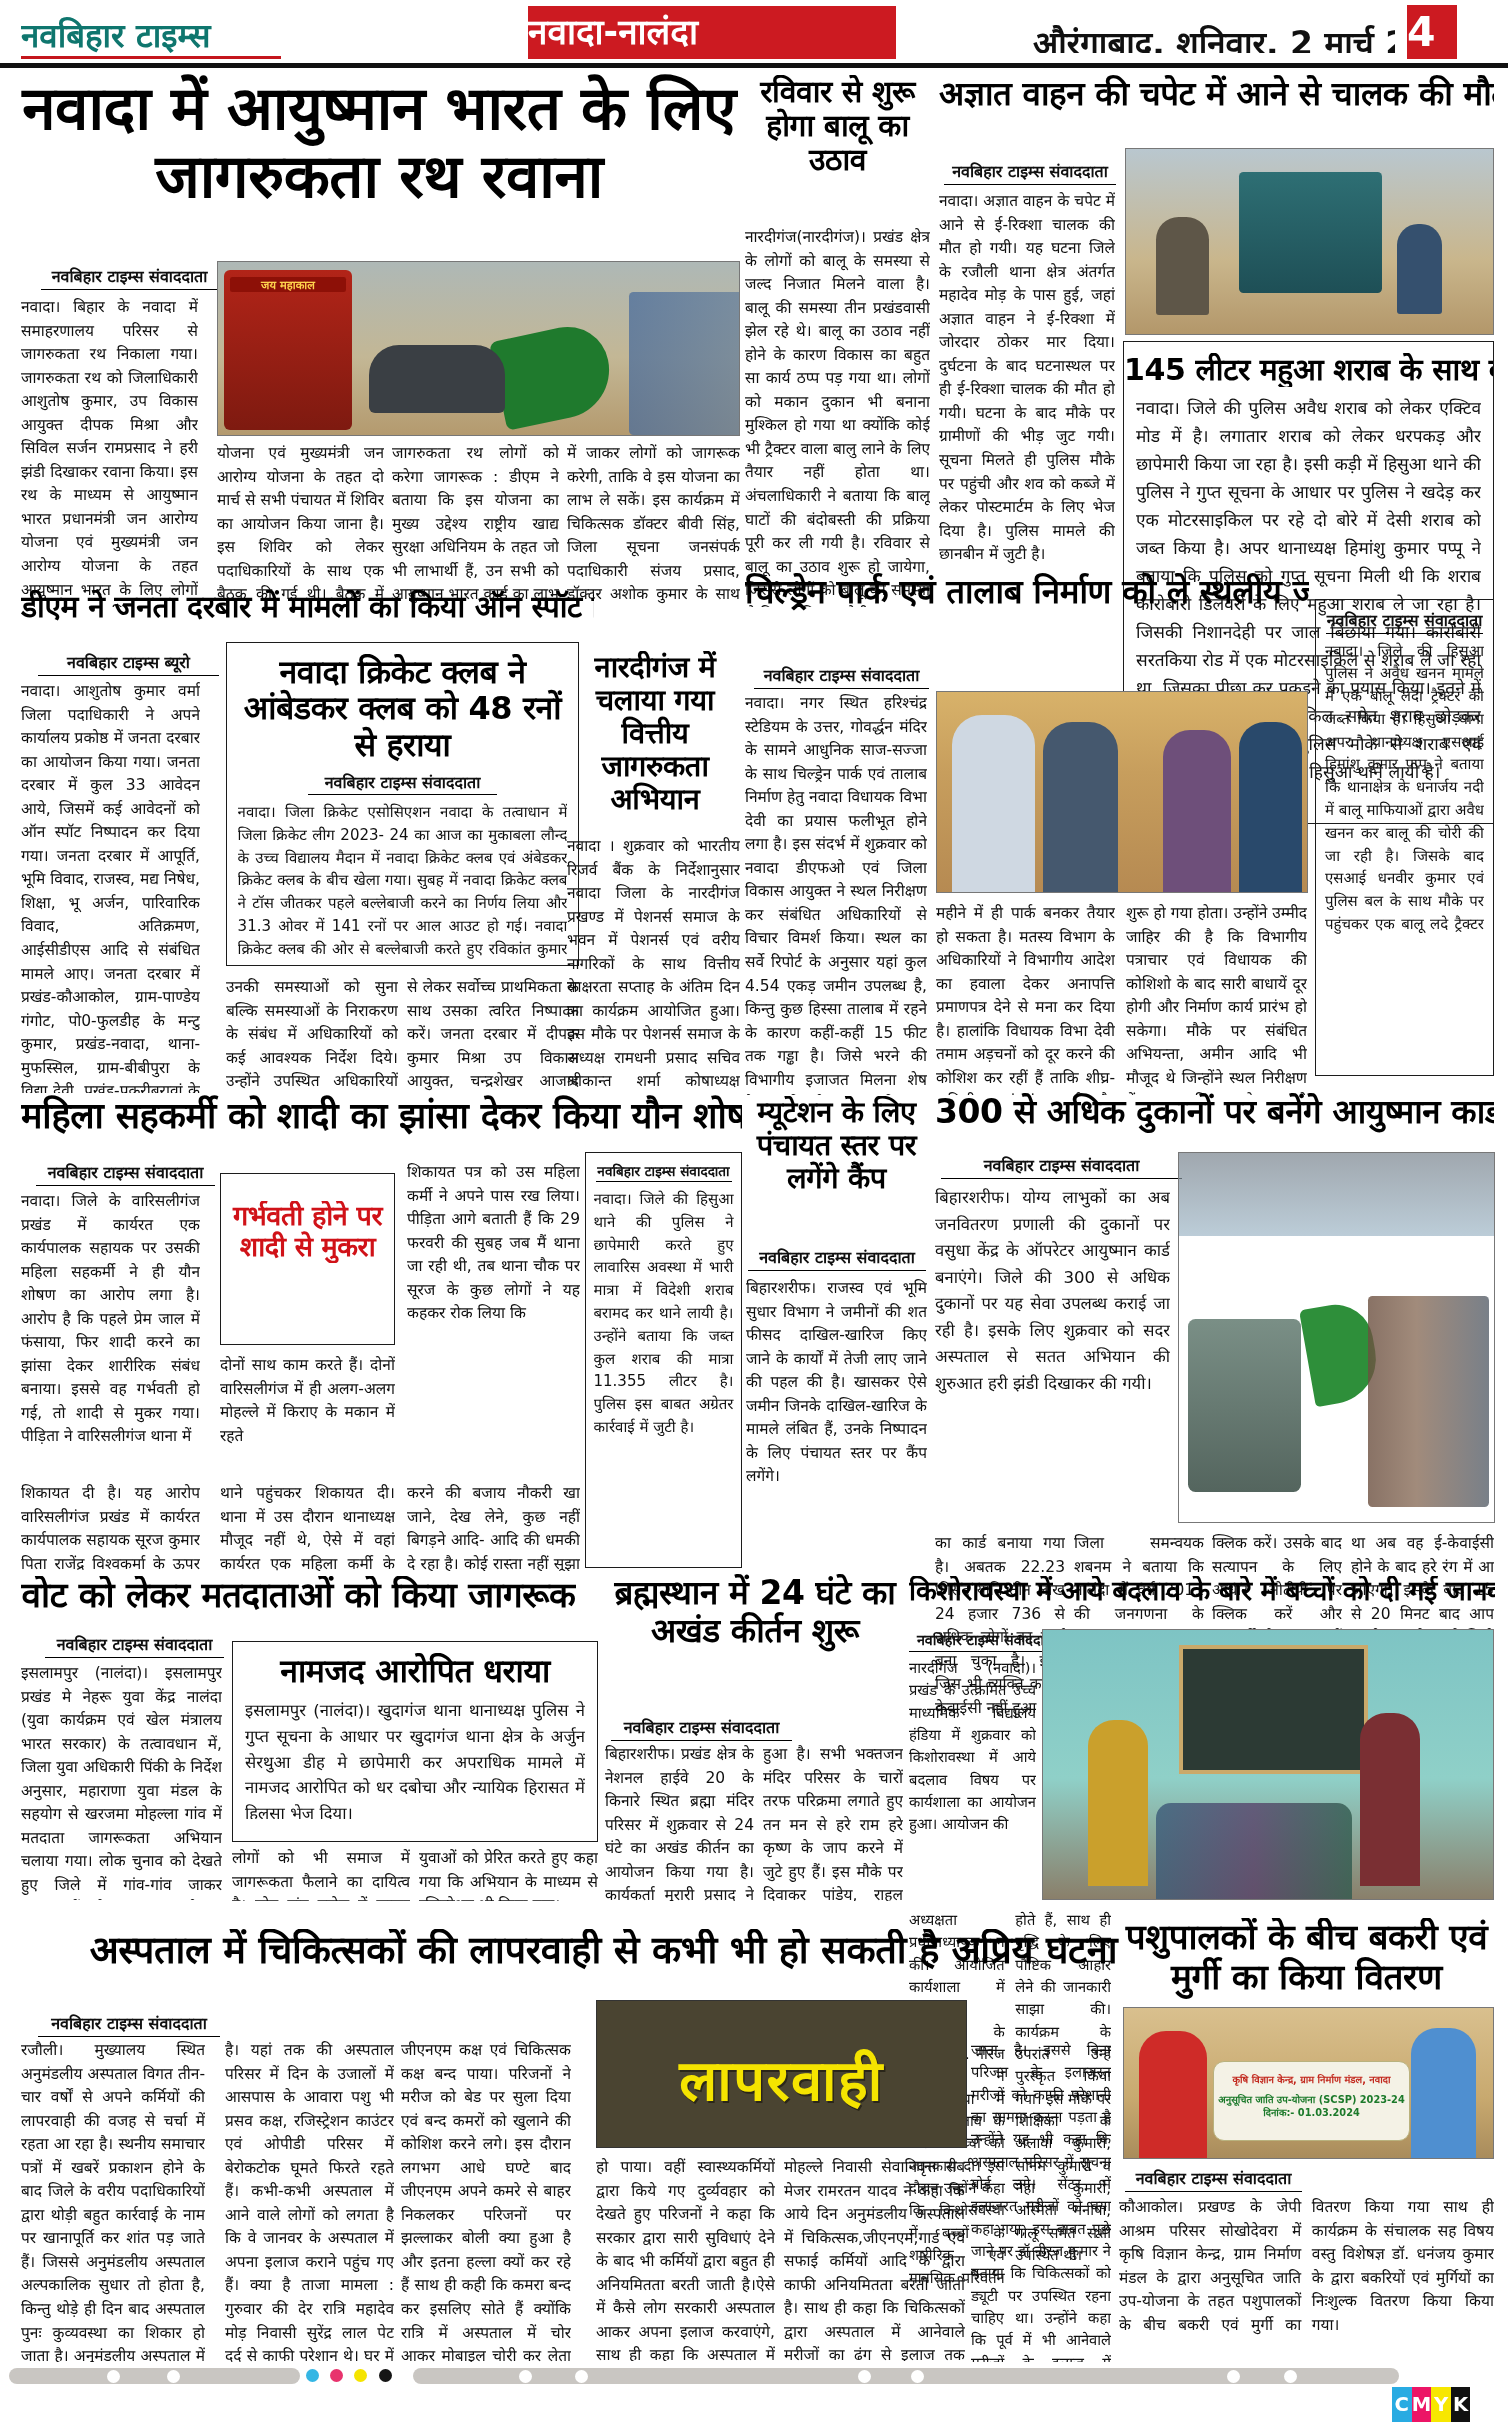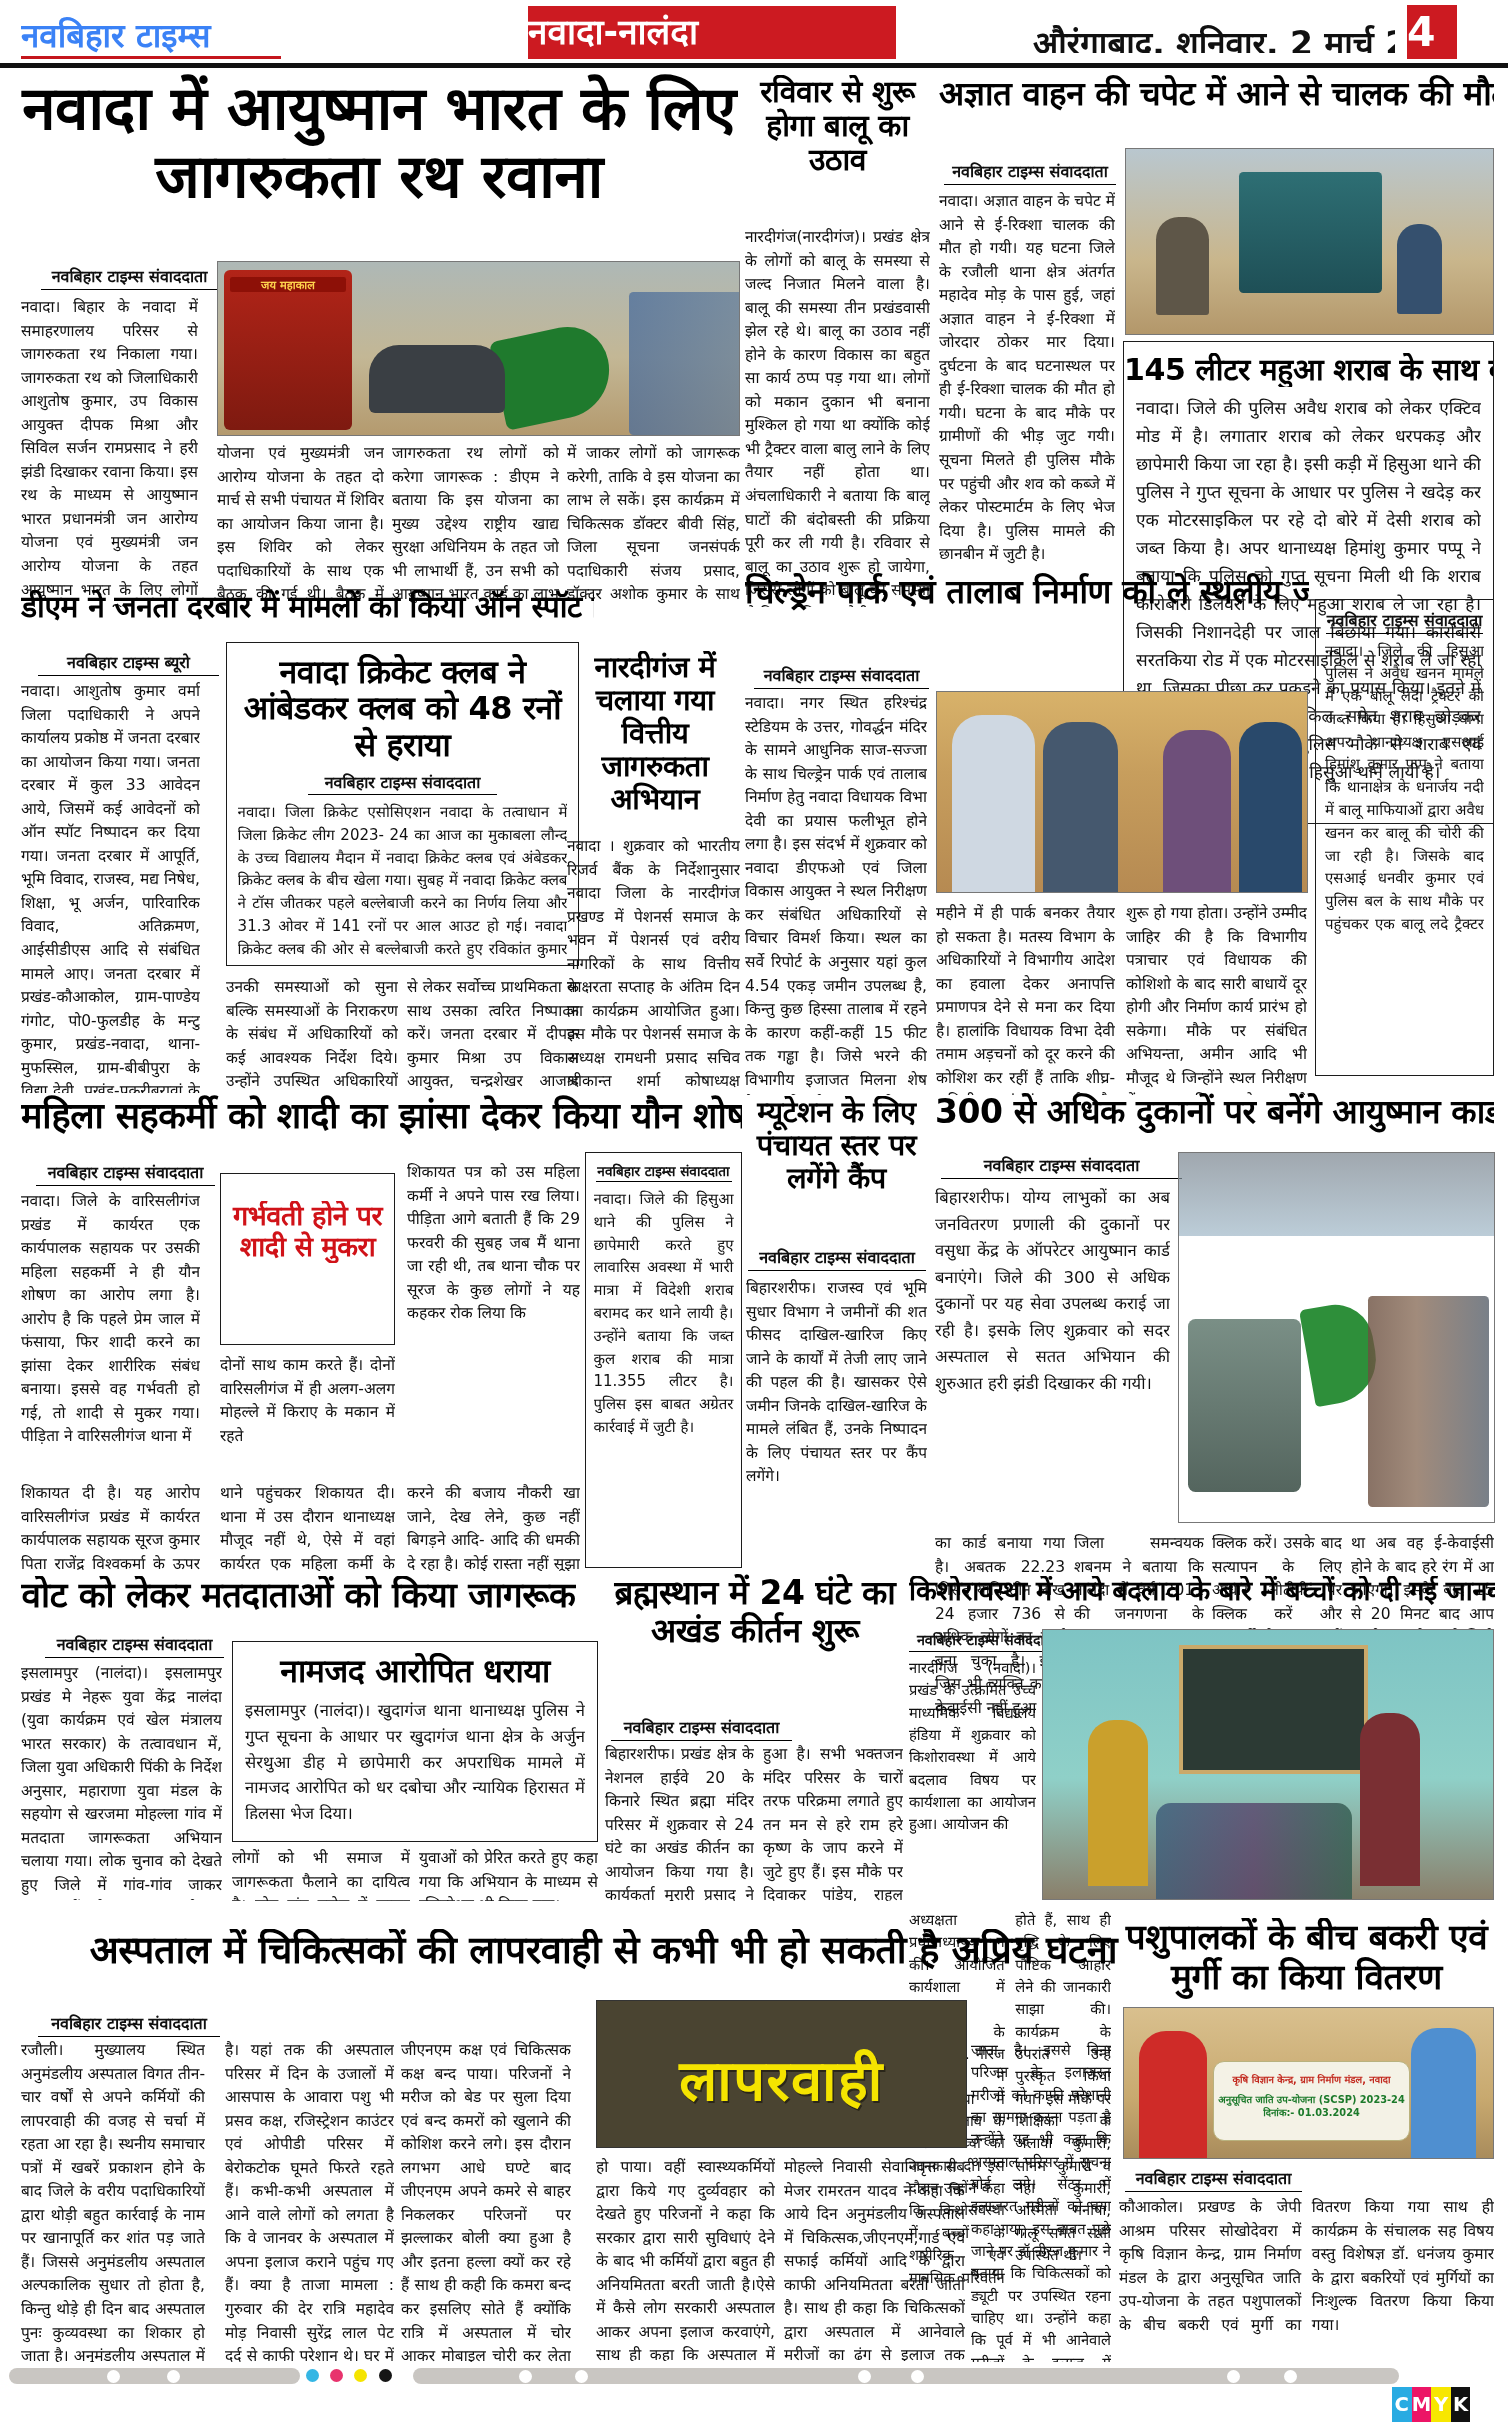--- a/index.html
+++ b/index.html
@@ -8,21 +8,21 @@
   .abs{position:absolute;}
   .hl{font-weight:700;color:#000;text-align:center;line-height:1.14;letter-spacing:-0.4px;overflow:hidden;}
   .hl1{white-space:nowrap;}
   .by{font-weight:700;text-align:center;font-size:16px;border-bottom:1.5px solid #000;
       padding-bottom:1.5px;overflow:hidden;white-space:nowrap;}
   .bd{font-size:15.5px;line-height:1.52;text-align:justify;overflow:hidden;}
   .bd2{column-count:2;column-gap:10.6px;}
   .box{border:1.5px solid #1c1c1c;box-sizing:border-box;}
   .photo{overflow:hidden;position:absolute;border:0.8px solid #777;box-sizing:border-box;}
   .ph-shape{position:absolute;}
-  .masthead{color:#3b82f6;font-weight:700;font-size:33px;border-bottom:3px solid #c4161c;
+  .masthead{color:#0f766e;font-weight:700;font-size:33px;border-bottom:3px solid #c4161c;
             white-space:nowrap;overflow:hidden;}
   .redbox{background:#cc1a21;color:#fff;font-weight:700;text-align:left;overflow:hidden;}
   .rule{background:#111;}
   .footerbar{background:#c9c6c2;border-radius:9px;}
   .dot{position:absolute;border-radius:50%;width:13px;height:13px;top:1.5px;}
   .cmyk-cell{width:19.6px;height:35px;display:inline-block;color:#fff;font-weight:700;
              font-size:19.6px;text-align:center;line-height:35px;vertical-align:top;}
 </style>
 </head>
 <body>

